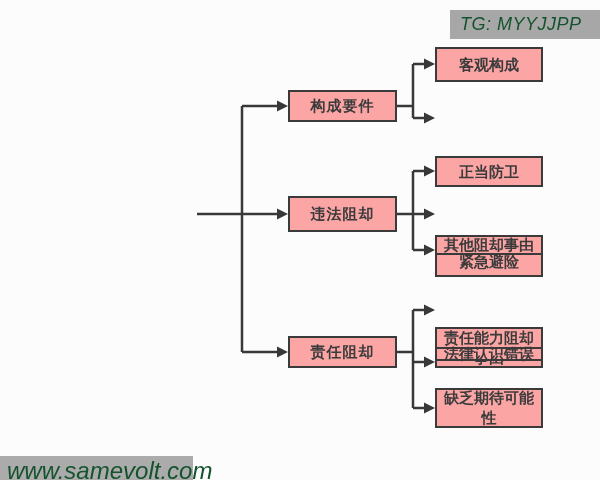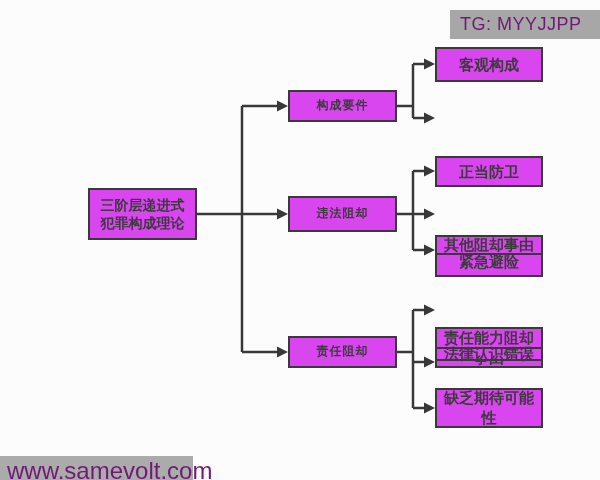--- a/index.html
+++ b/index.html
@@ -18,50 +18,51 @@
   .connectors {
     position: absolute;
     left: 0;
     top: 0;
     width: 600px;
     height: 480px;
   }
   .node {
     position: absolute;
     box-sizing: border-box;
-    background: #d946ef;
+    background: #fca5a5;
     border: 2px solid #3a3a3a;
     color: #3b3b3b;
     display: flex;
     align-items: center;
     justify-content: center;
     text-align: center;
     line-height: 1.32;
   }
   .node.root {
     font-size: 14px;
     font-weight: 700;
     padding: 2px 8px;
   }
   .node.mid {
-    font-size: 12px;
+    font-size: 15px;
     font-weight: 700;
     letter-spacing: 1px;
   }
   .node.leaf {
     font-size: 15px;
     font-weight: 600;
     padding: 1px 2px;
   }
   .banner {
     position: absolute;
     box-sizing: border-box;
-    color: #701a75;
+    color: #14532d;
     display: flex;
     align-items: center;
+    font-style: italic;
   }
   .banner.tg {
     left: 450px;
     top: 10px;
     width: 150px;
     height: 29px;
     background: #a7a7a7;
     font-size: 18px;
     padding-left: 10px;
     letter-spacing: 0.5px;
@@ -122,23 +123,20 @@
     <path d="M397 352 H413"></path>
     <path d="M413 310 V408"></path>
     <path d="M413 310 H425"></path>
     <polygon points="435,310 424,304.5 424,315.5"></polygon>
     <path d="M413 362 H425"></path>
     <polygon points="435,362 424,356.5 424,367.5"></polygon>
     <path d="M413 408 H425"></path>
     <polygon points="435,408 424,402.5 424,413.5"></polygon>
   </svg>
 
-  <div class="node root" style="left:88px; top:188px; width:109px; height:52px;">
-    <span>三阶层递进式犯罪构成理论</span>
-  </div>
 
   <div class="node mid" style="left:288px; top:90px; width:109px; height:32px;">
     <span>构成要件</span>
   </div>
   <div class="node mid" style="left:288px; top:196px; width:109px; height:36px;">
     <span>违法阻却</span>
   </div>
   <div class="node mid" style="left:288px; top:336px; width:109px; height:32px;">
     <span>责任阻却</span>
   </div>

